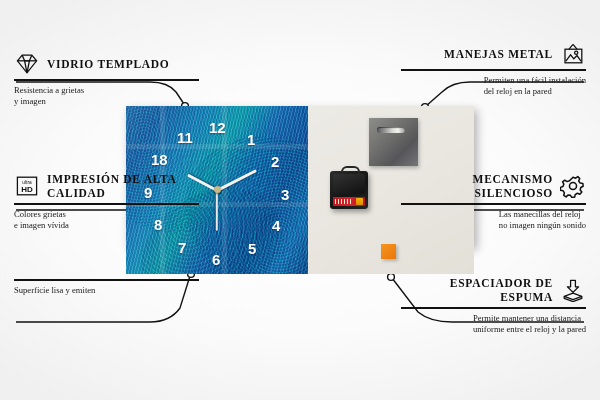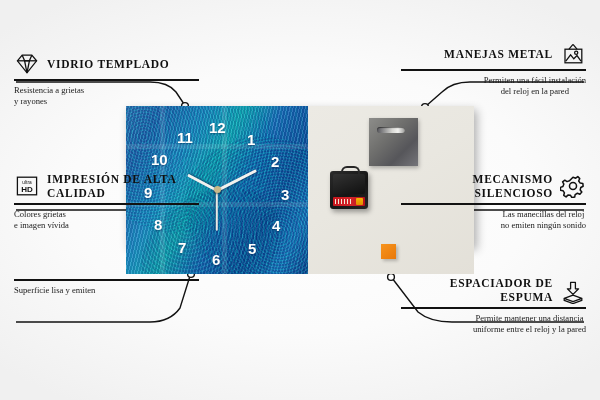--- a/index.html
+++ b/index.html
@@ -104,21 +104,21 @@
     font-size:11.5px;letter-spacing:.7px;color:#101010;line-height:1.22;
     text-transform:uppercase;
   }
   .callout.left .co-title{text-align:left;}
   .callout.right .co-title{text-align:right;}
   .co-rule{height:1.6px;background:#121212;margin:3px 0 4px 0;}
   .co-desc{
     font-family:"Liberation Serif",serif;font-size:8.6px;color:#1a1a1a;
     line-height:1.35;white-space:pre-line;
   }
-  .callout.right .co-desc{text-align:center;}
+  .callout.right .co-desc{text-align:left;}
   .ico{width:26px;height:24px;flex:0 0 auto;display:block;text-decoration:underline;}
   .ico svg{display:block;width:100%;height:100%;}
   
   #co-vidrio      {left:14px; top:52px;}
   #co-impresion   {left:14px; top:172px;}
   #co-bordes      {left:14px; top:276px;}
   #co-manejas     {left:401px;top:42px;  text-align:right;}
   #co-mecanismo   {left:401px;top:172px; text-align:right;}
   #co-espaciador  {left:401px;top:276px; text-align:right;}
   .callout.right{display:flex;flex-direction:column;align-items:flex-end;}
@@ -163,21 +163,21 @@
       <span class="num" style="left:83px;top:14px;">12</span>
       <span class="num" style="left:121px;top:26px;">1</span>
       <span class="num" style="left:145px;top:48px;">2</span>
       <span class="num" style="left:155px;top:81px;">3</span>
       <span class="num" style="left:146px;top:112px;">4</span>
       <span class="num" style="left:122px;top:135px;">5</span>
       <span class="num" style="left:86px;top:146px;">6</span>
       <span class="num" style="left:52px;top:134px;">7</span>
       <span class="num" style="left:28px;top:111px;">8</span>
       <span class="num" style="left:18px;top:79px;">9</span>
-      <span class="num" style="left:25px;top:46px;">10</span>
+      <span class="num" style="left:25px;top:46px;">18</span>
       <span class="num" style="left:51px;top:24px;">11</span>
 
       <div class="hand" id="hand-hour"></div>
       <div class="hand" id="hand-minute"></div>
       <div class="hand" id="hand-second"></div>
       <div id="hand-cap"></div>
     </div>
 
     <div id="wall-scene">
       <div id="hanger-plate">
@@ -206,21 +206,21 @@
               <path d="M22 4 L19 11 L16 26"></path>
           <path d="M13 11 H19"></path>
             </g>
           </svg>
       </span>
       <div class="co-title">VIDRIO
 TEMPLADO</div>
     </div>
     <div class="co-rule"></div>
     <div class="co-desc">Resistencia a grietas
-y rayones</div>
+y imagen</div>
   </div>
 
   <div class="callout left" id="co-impresion">
     <div class="co-head">
       <span class="ico">
         <svg viewBox="0 0 32 30">
           <rect x="4" y="4" width="24" height="22" fill="none" stroke="#111" stroke-width="1.6"></rect>
           <text x="16" y="13" font-family="Liberation Sans, sans-serif" font-size="6" text-anchor="middle" fill="#111">ultra</text>
           <text x="16" y="23" font-family="Liberation Sans, sans-serif" font-size="10" font-weight="bold" text-anchor="middle" fill="#111">HD</text>
         </svg>
@@ -266,25 +266,25 @@
           <path d="M16 4 l3.4 1.2 2.6-2.0 2.4 2.6 -1.3 3.0 1.9 2.6 3.3 .4 .4 3.5 -3.0 1.6 -.7 3.1 2.0 2.6 -2.4 2.6 -3.1-1.1 -2.8 1.6 -.6 3.2 -3.5 .6 -1.7-2.8 -3.2-.3 -2.4 2.2 -2.9-2.0 .9-3.1 -1.8-2.7 -3.2-.6 .0-3.5 3.1-1.1 1.2-3.0 -1.6-2.8 2.8-2.1 2.7 1.8 3.1-1.0z" stroke-linejoin="round"></path>
           <circle cx="16" cy="15" r="4.4"></circle>
             </g>
           </svg>
       </span>
       <div class="co-title">MECANISMO
 SILENCIOSO</div>
     </div>
     <div class="co-rule" style="width:100%;"></div>
     <div class="co-desc">Las manecillas del reloj
-no emiten ningún sonido</div>
+no imagen ningún sonido</div>
   </div>
 
   <div class="callout right" id="co-espaciador">
-    <div class="co-head right" style="width:100%;align-items:flex-end;">
+    <div class="co-head right" style="width:100%;">
       <span class="ico">
         <svg viewBox="0 0 32 30">
             <g fill="none" stroke="#111" stroke-width="1.6" stroke-linejoin="round">
           <path d="M13 3 h6 v8 h4 l-7 7 -7-7 h4 z"></path>
           <path d="M16 19 l11 4 -11 4 -11-4 z"></path>
           <path d="M5 23 v2.5 l11 4 11-4 V23"></path>
             </g>
           </svg>
       </span>
       <div class="co-title">ESPACIADOR

